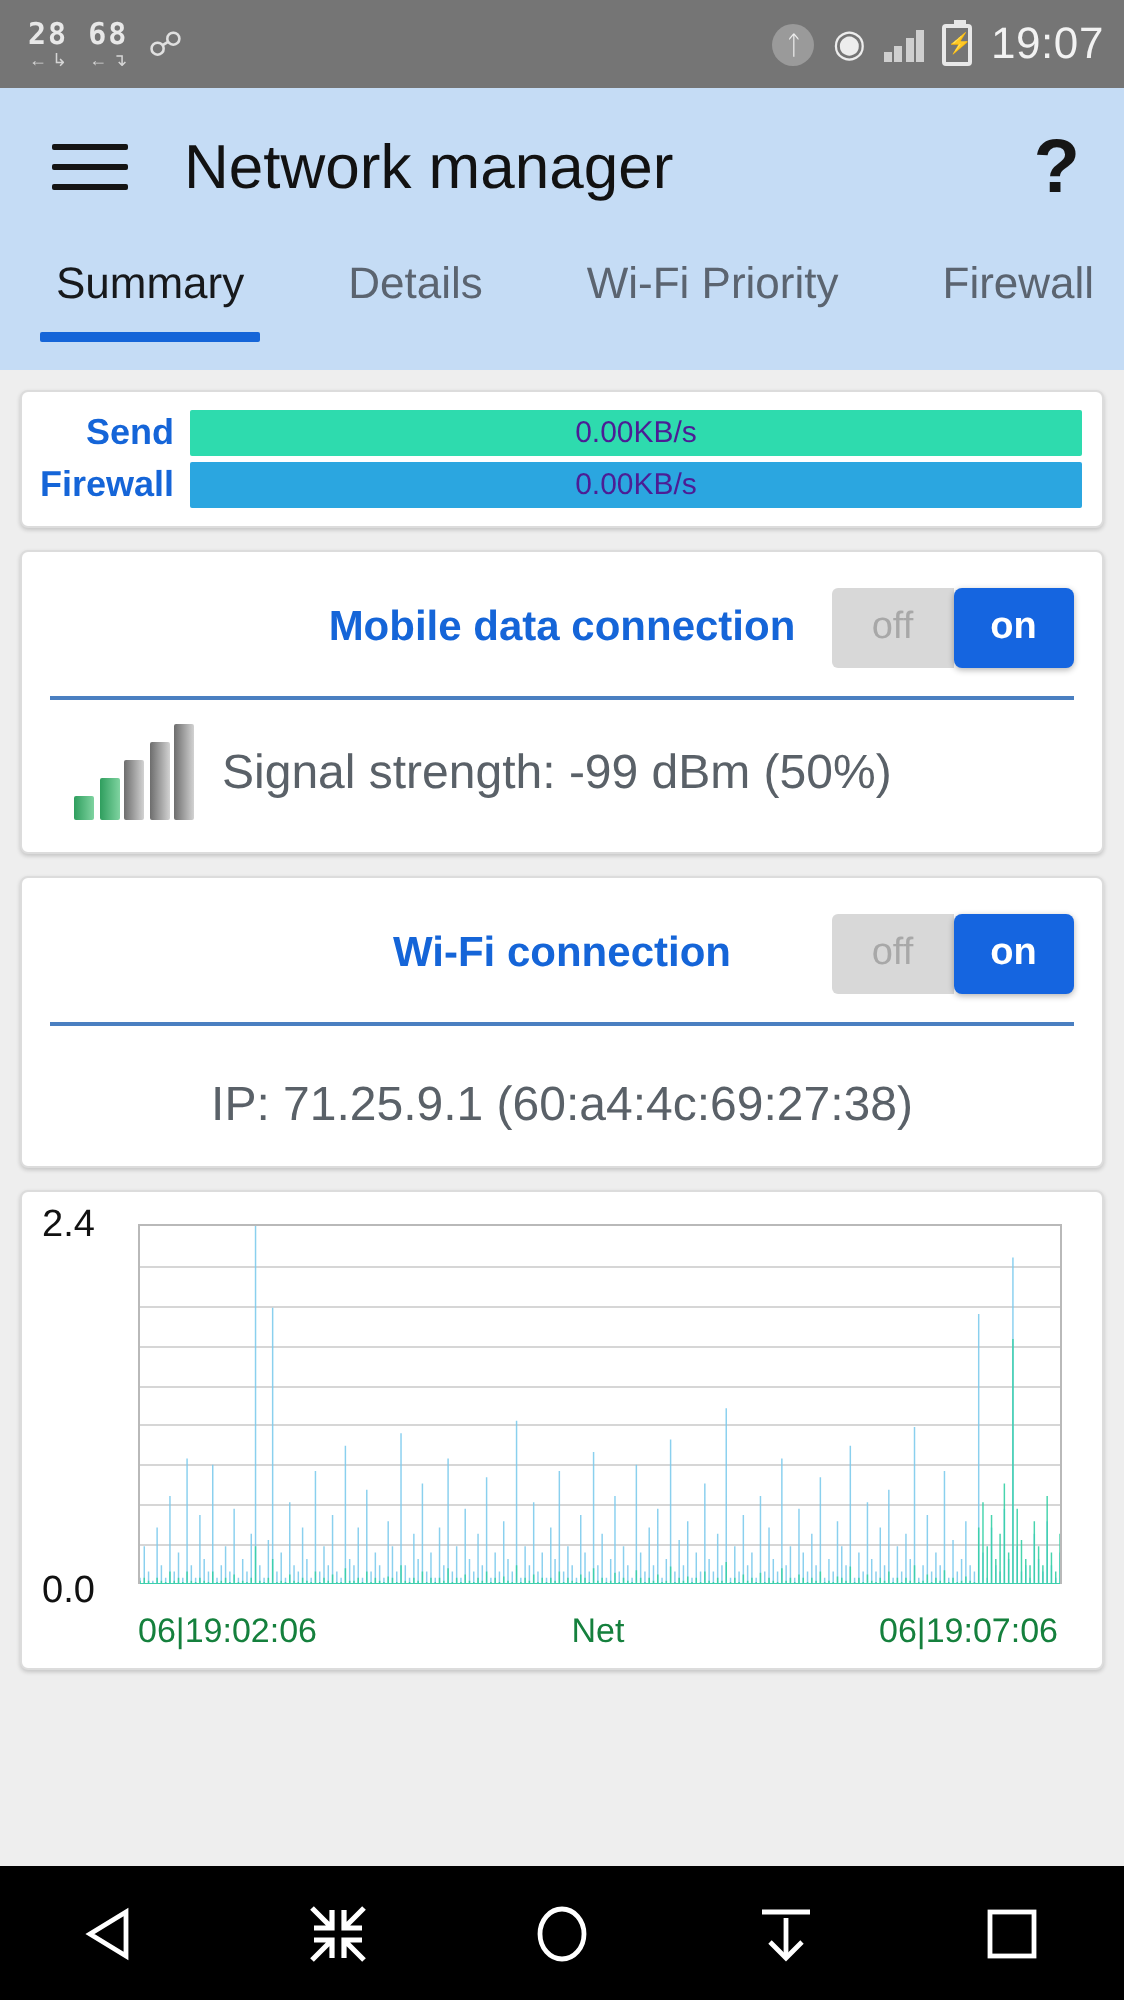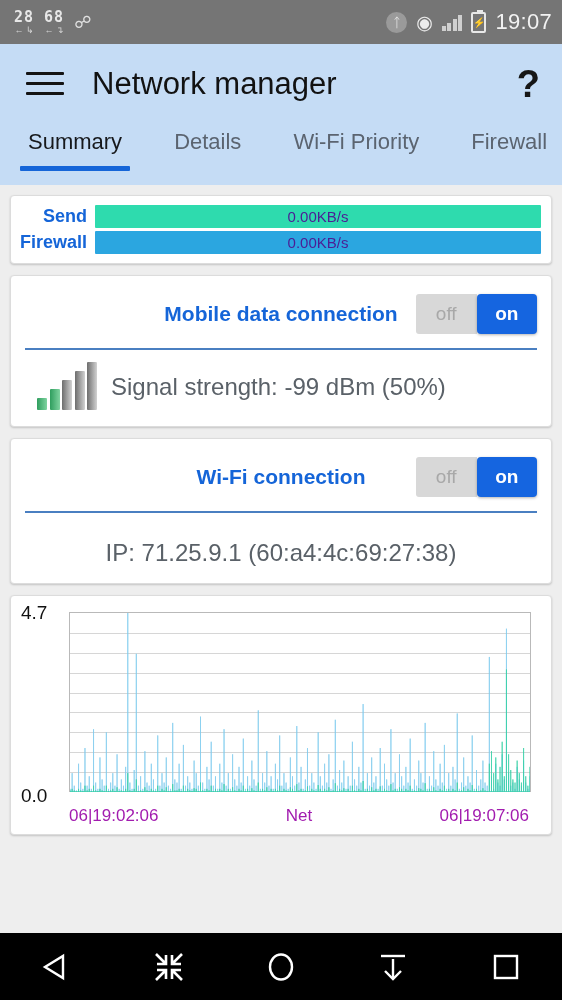--- a/index.html
+++ b/index.html
@@ -143,21 +143,21 @@
     border-top: 1px solid #b9b9b9; border-left: 1px solid #b9b9b9;
     border-right: 1px solid #b9b9b9;
     overflow: hidden;
   }
   .grid { position: absolute; inset: 0; }
   .grid i { position: absolute; left: 0; right: 0; height: 1px; background: #d6d6d6; }
   .series { position: absolute; inset: 0; }
   .series svg { width: 100%; height: 100%; display: block; }
   .xaxis {
     display: flex; justify-content: space-between; align-items: center;
-    padding: 4px 12px 2px 48px; font-size: 17px; color: #a21caf;
+    padding: 4px 12px 2px 48px; font-size: 17px; color: #15803d;
   }
   .xaxis .mid { flex: 1; text-align: center; }
 
   
   .navbar {
     position: absolute; left: 0; bottom: 0; width: 562px; height: 67px;
     background: #000; display: flex; align-items: center; justify-content: space-around;
   }
   .navbtn { width: 56px; height: 46px; display: flex; align-items: center; justify-content: center; }
 </style>
@@ -259,21 +259,21 @@
         </div>
       </div>
       <div class="divider"></div>
       <div class="conn-body">
         <div class="ipline">IP: 71.25.9.1 (60:a4:4c:69:27:38)</div>
       </div>
     </div>
 
     <div class="card chartcard">
       <div class="chartwrap">
-        <span class="ylab top">4.7</span>
+        <span class="ylab top">2.4</span>
         <span class="ylab bot">0.0</span>
         <div class="plot">
           <div class="grid" id="chartgrid">
               <i style="top: 11.1111%;"></i>
               <i style="top: 22.2222%;"></i>
               <i style="top: 33.3333%;"></i>
               <i style="top: 44.4444%;"></i>
               <i style="top: 55.5556%;"></i>
               <i style="top: 66.6667%;"></i>
               <i style="top: 77.7778%;"></i>

